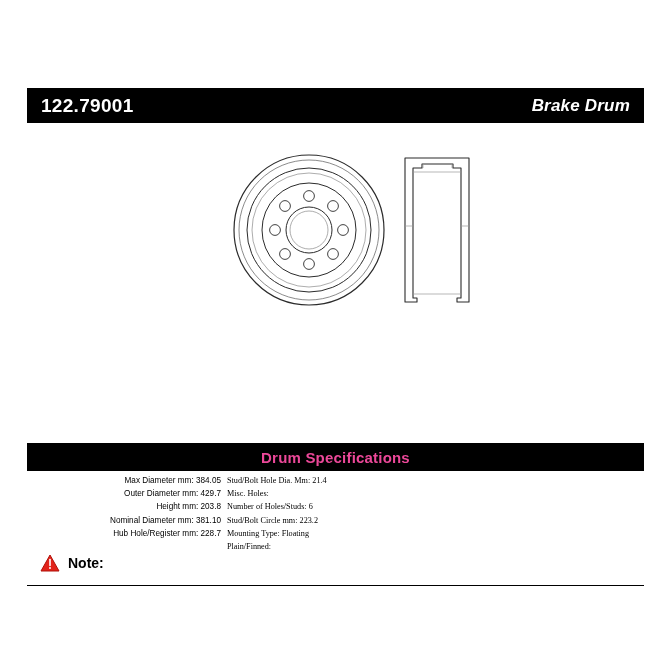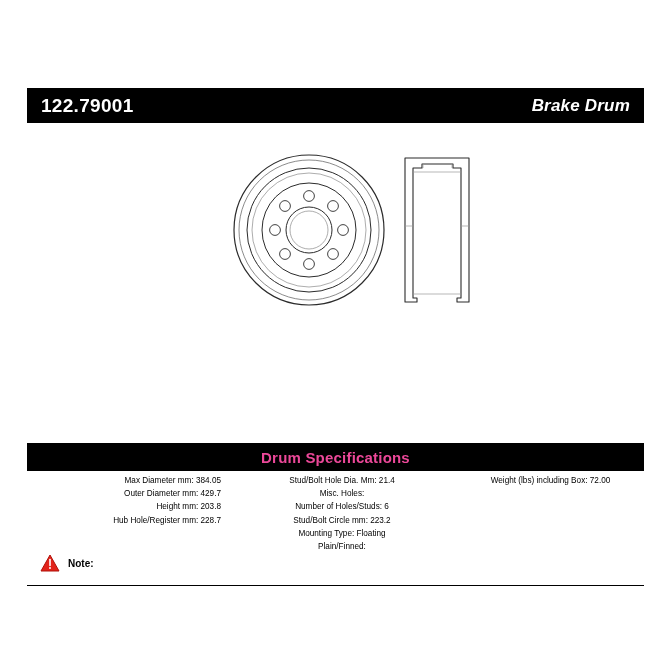--- a/index.html
+++ b/index.html
@@ -93,21 +93,22 @@
   .spec-col {
     box-sizing: border-box;
   }
   .col-left {
     width: 200px;
     text-align: right;
     padding-right: 6px;
   }
   .col-mid {
     width: 230px;
-    text-align: center;
+    text-align: left;
+    font-family: Liberation Serif, serif;
   }
   .col-right {
     width: 187px;
     text-align: center;
   }
   .spec-line {
     white-space: nowrap;
   }
 
   
@@ -119,21 +120,21 @@
     height: 22px;
     display: flex;
     align-items: center;
   }
   .warn-icon {
     margin-left: 13px;
     margin-right: 8px;
     display: block;
   }
   .note-label {
-    font-size: 10px;
+    font-size: 14px;
     font-weight: bold;
   }
 
   
   .bottom-rule {
     position: absolute;
     left: 27px;
     top: 585px;
     width: 617px;
     height: 1px;
@@ -183,33 +184,31 @@
     </svg>
   </div>
 
   <div class="spec-header">Drum Specifications</div>
 
   <div class="spec-body">
     <div class="spec-col col-left">
       <div class="spec-line">Max Diameter mm: 384.05</div>
       <div class="spec-line">Outer Diameter mm: 429.7</div>
       <div class="spec-line">Height mm: 203.8</div>
+      <div class="spec-line">Nominal Diameter mm: 381.10</div>
       <div class="spec-line">Hub Hole/Register mm: 228.7</div>
     </div>
     <div class="spec-col col-mid">
       <div class="spec-line">Stud/Bolt Hole Dia. Mm: 21.4</div>
       <div class="spec-line">Misc. Holes:</div>
       <div class="spec-line">Number of Holes/Studs: 6</div>
       <div class="spec-line">Stud/Bolt Circle mm: 223.2</div>
       <div class="spec-line">Mounting Type: Floating</div>
       <div class="spec-line">Plain/Finned:</div>
     </div>
-    <div class="spec-col col-right">
-      <div class="spec-line">Weight (lbs) including Box: 72.00</div>
-    </div>
   </div>
 
   <div class="note-row">
     <svg class="warn-icon" width="20" height="18" viewBox="0 0 20 18">
       <path d="M10 1 L19 17 L1 17 Z" fill="#e2231a" stroke="#b01109" stroke-width="1"></path>
       <path d="M10 5.5 L10 11.5" stroke="#ffffff" stroke-width="1.6" stroke-linecap="round"></path>
       <circle cx="10" cy="14" r="1" fill="#ffffff"></circle>
     </svg>
     <span class="note-label">Note:</span>
     <span class="note-label" style="font-weight:normal;margin-left:4px;"></span>

